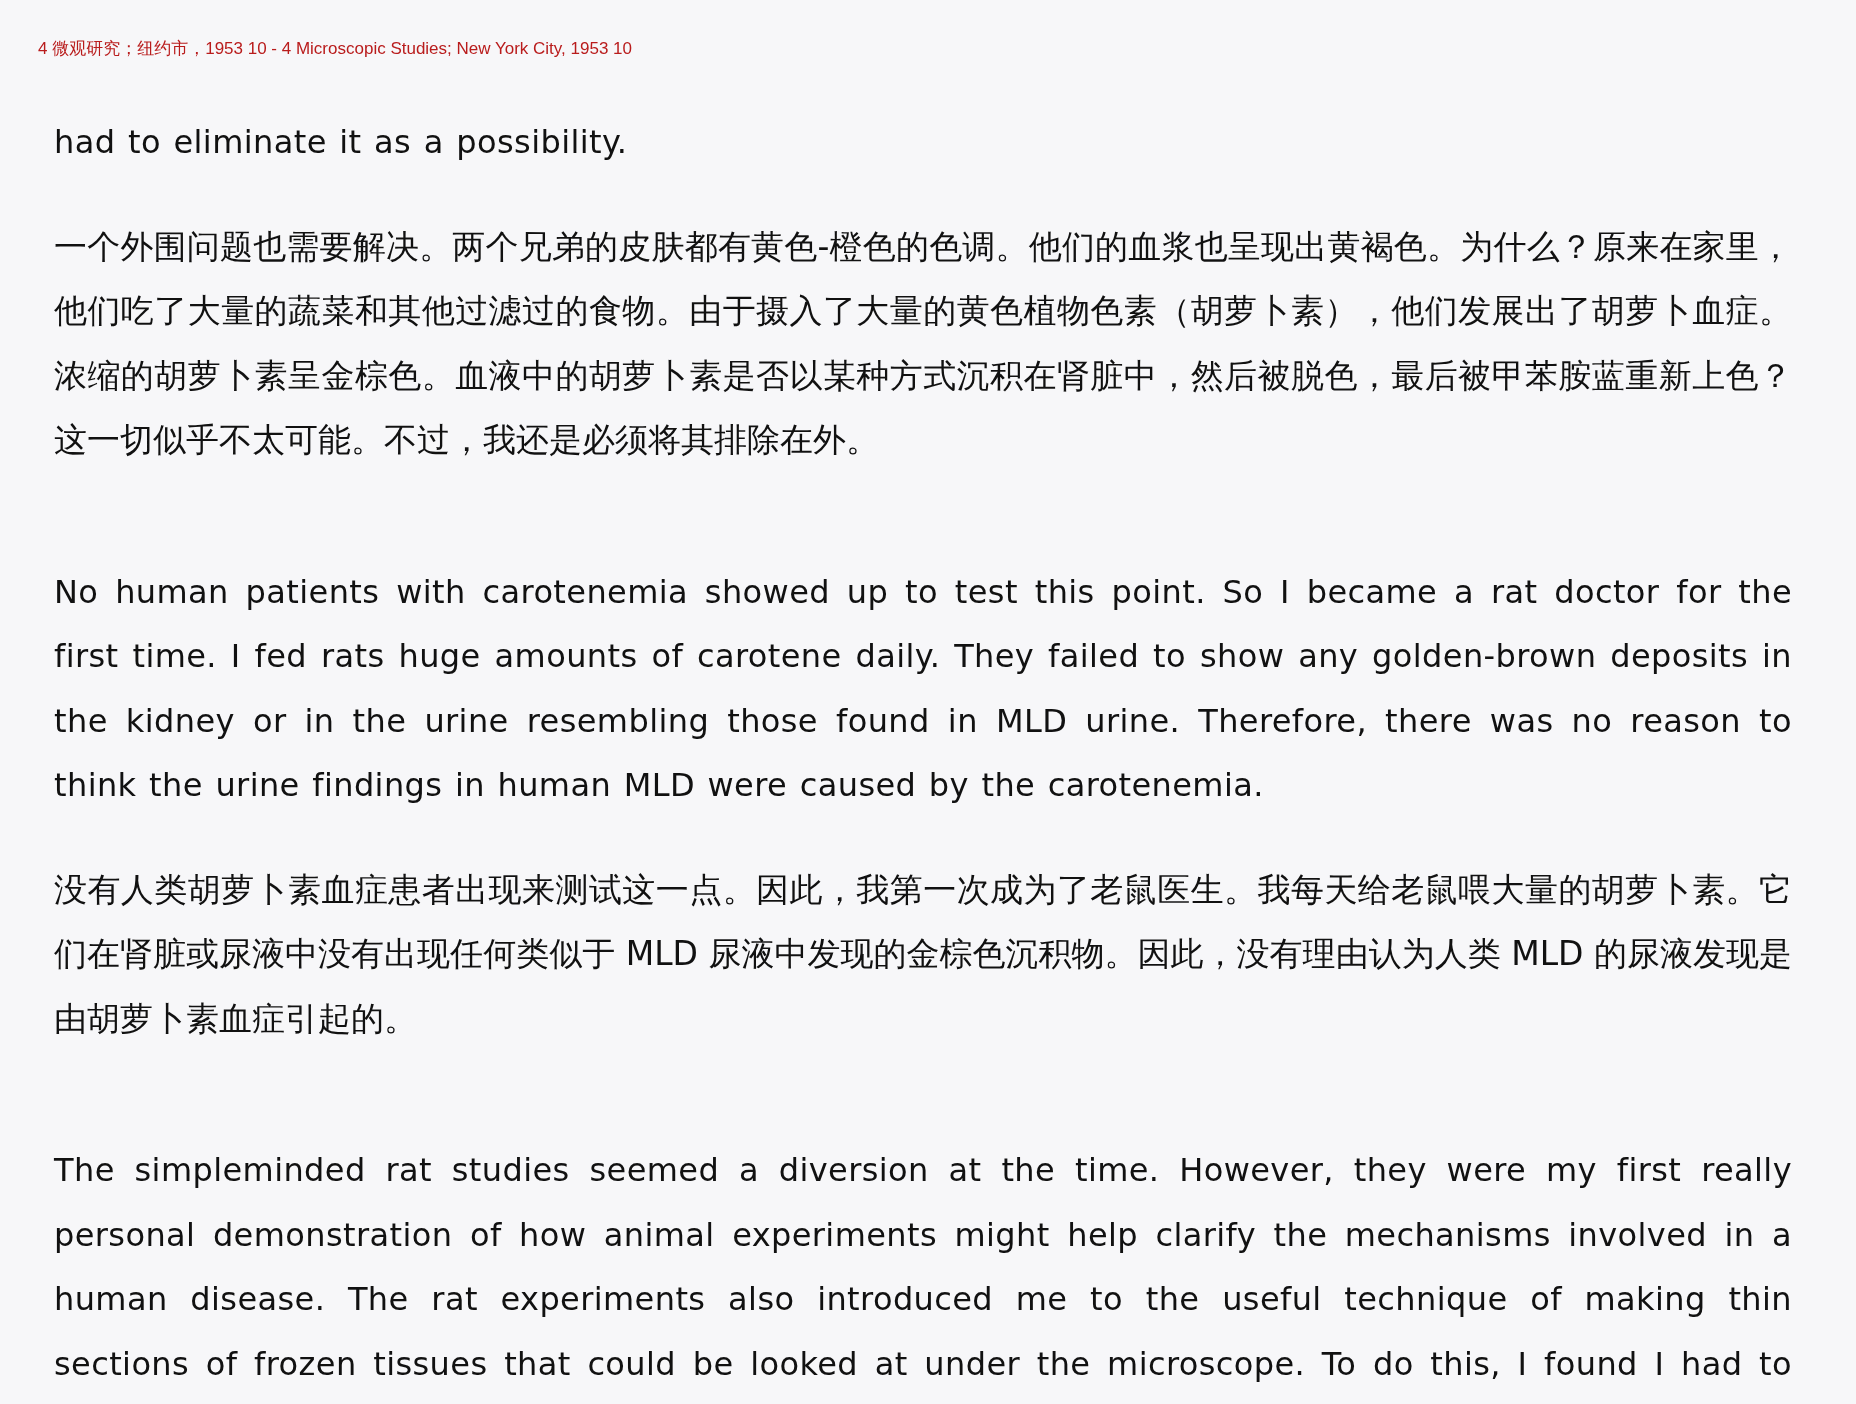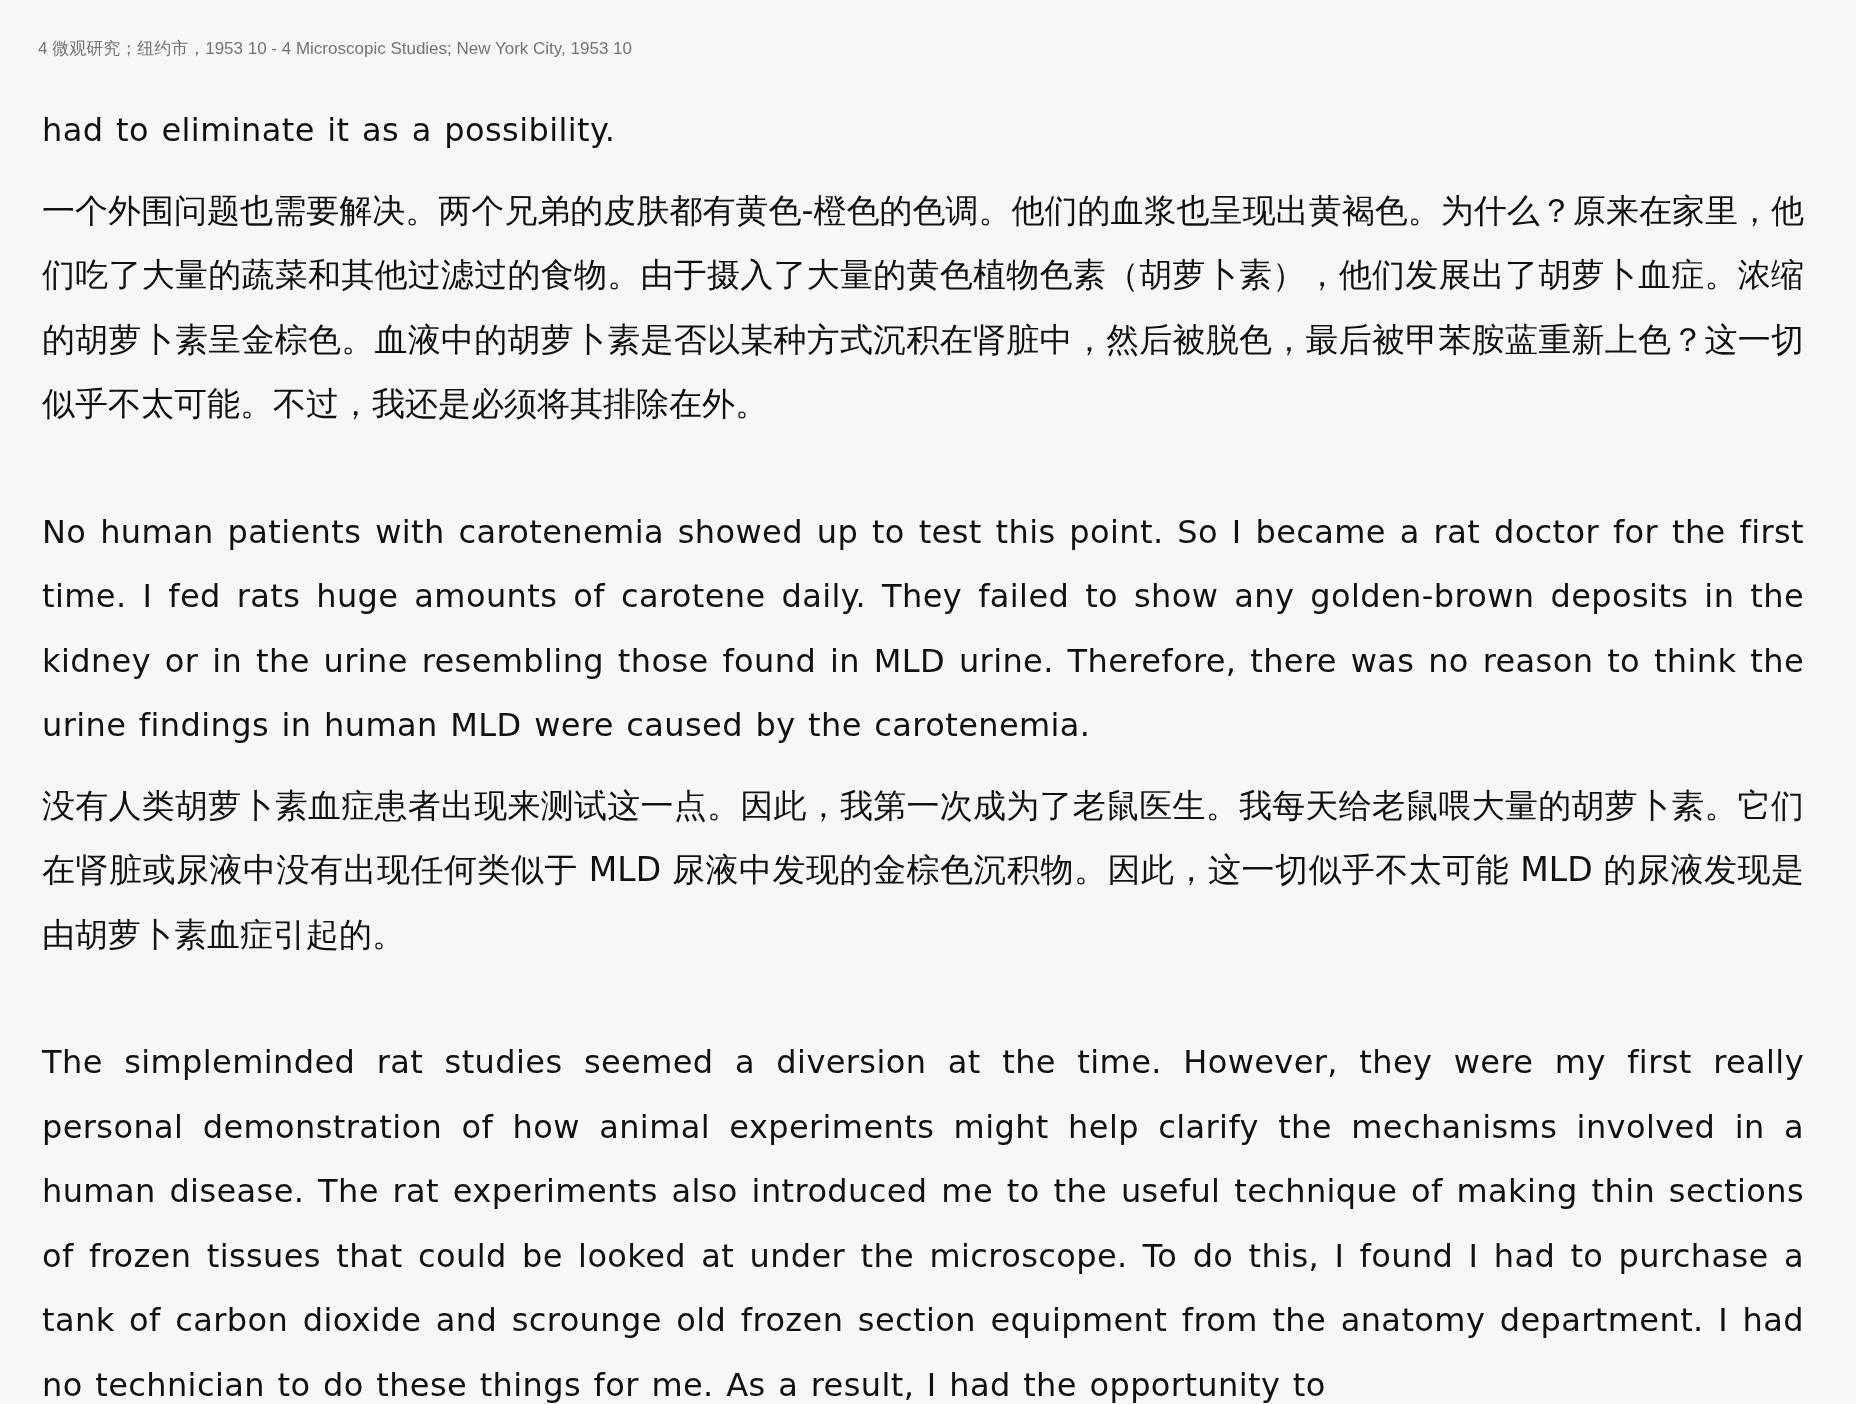--- a/index.html
+++ b/index.html
@@ -5,28 +5,28 @@
   html, body { margin:0; padding:0; }
   body {
     width:1856px; height:1404px; overflow:hidden;
     background:#f7f7f9;
     font-family: "DejaVu Sans", sans-serif;
     color:#111;
   }
   .header {
     position:absolute; left:38px; top:37px;
     font-family:"Liberation Sans", sans-serif;
-    font-size:17px; color:#737373;
+    font-size:17px; color:#b91c1c;
     white-space:nowrap;
   }
   .content {
     position:absolute; left:38px; top:94px; width:1770px;
   }
   .p {
-    margin:4px;
+    margin:16px;
     text-align:justify;
     text-align-last:left;
   }
   .en {
     font-family:"DejaVu Sans", sans-serif;
     font-size:32px;
     line-height:64.5px;
     letter-spacing:0.4px;
     word-spacing:2px;
   }
@@ -44,16 +44,16 @@
 
 <div class="header">4 微观研究；纽约市，1953 10 - 4 Microscopic Studies; New York City, 1953 10</div>
 
 <div class="content">
   <p class="p en">had to eliminate it as a possibility.</p>
   <div class="gap-s"></div>
   <p class="p zh">一个外围问题也需要解决。两个兄弟的皮肤都有黄色-橙色的色调。他们的血浆也呈现出黄褐色。为什么？原来在家里，他们吃了大量的蔬菜和其他过滤过的食物。由于摄入了大量的黄色植物色素（胡萝卜素），他们发展出了胡萝卜血症。浓缩的胡萝卜素呈金棕色。血液中的胡萝卜素是否以某种方式沉积在肾脏中，然后被脱色，最后被甲苯胺蓝重新上色？这一切似乎不太可能。不过，我还是必须将其排除在外。</p>
   <div class="gap"></div>
   <p class="p en">No human patients with carotenemia showed up to test this point. So I became a rat doctor for the first time. I fed rats huge amounts of carotene daily. They failed to show any golden-brown deposits in the kidney or in the urine resembling those found in MLD urine. Therefore, there was no reason to think the urine findings in human MLD were caused by the carotenemia.</p>
   <div class="gap-s"></div>
-  <p class="p zh">没有人类胡萝卜素血症患者出现来测试这一点。因此，我第一次成为了老鼠医生。我每天给老鼠喂大量的胡萝卜素。它们在肾脏或尿液中没有出现任何类似于 MLD 尿液中发现的金棕色沉积物。因此，这一切似乎不太可能 MLD 的尿液发现是由胡萝卜素血症引起的。</p>
+  <p class="p zh">没有人类胡萝卜素血症患者出现来测试这一点。因此，我第一次成为了老鼠医生。我每天给老鼠喂大量的胡萝卜素。它们在肾脏或尿液中没有出现任何类似于 MLD 尿液中发现的金棕色沉积物。因此，没有理由认为人类 MLD 的尿液发现是由胡萝卜素血症引起的。</p>
   <div class="gap"></div>
   <p class="p en">The simpleminded rat studies seemed a diversion at the time. However, they were my first really personal demonstration of how animal experiments might help clarify the mechanisms involved in a human disease. The rat experiments also introduced me to the useful technique of making thin sections of frozen tissues that could be looked at under the microscope. To do this, I found I had to purchase a tank of carbon dioxide and scrounge old frozen section equipment from the anatomy department. I had no technician to do these things for me. As a result, I had the opportunity to</p>
 </div>
 
 </body></html>

